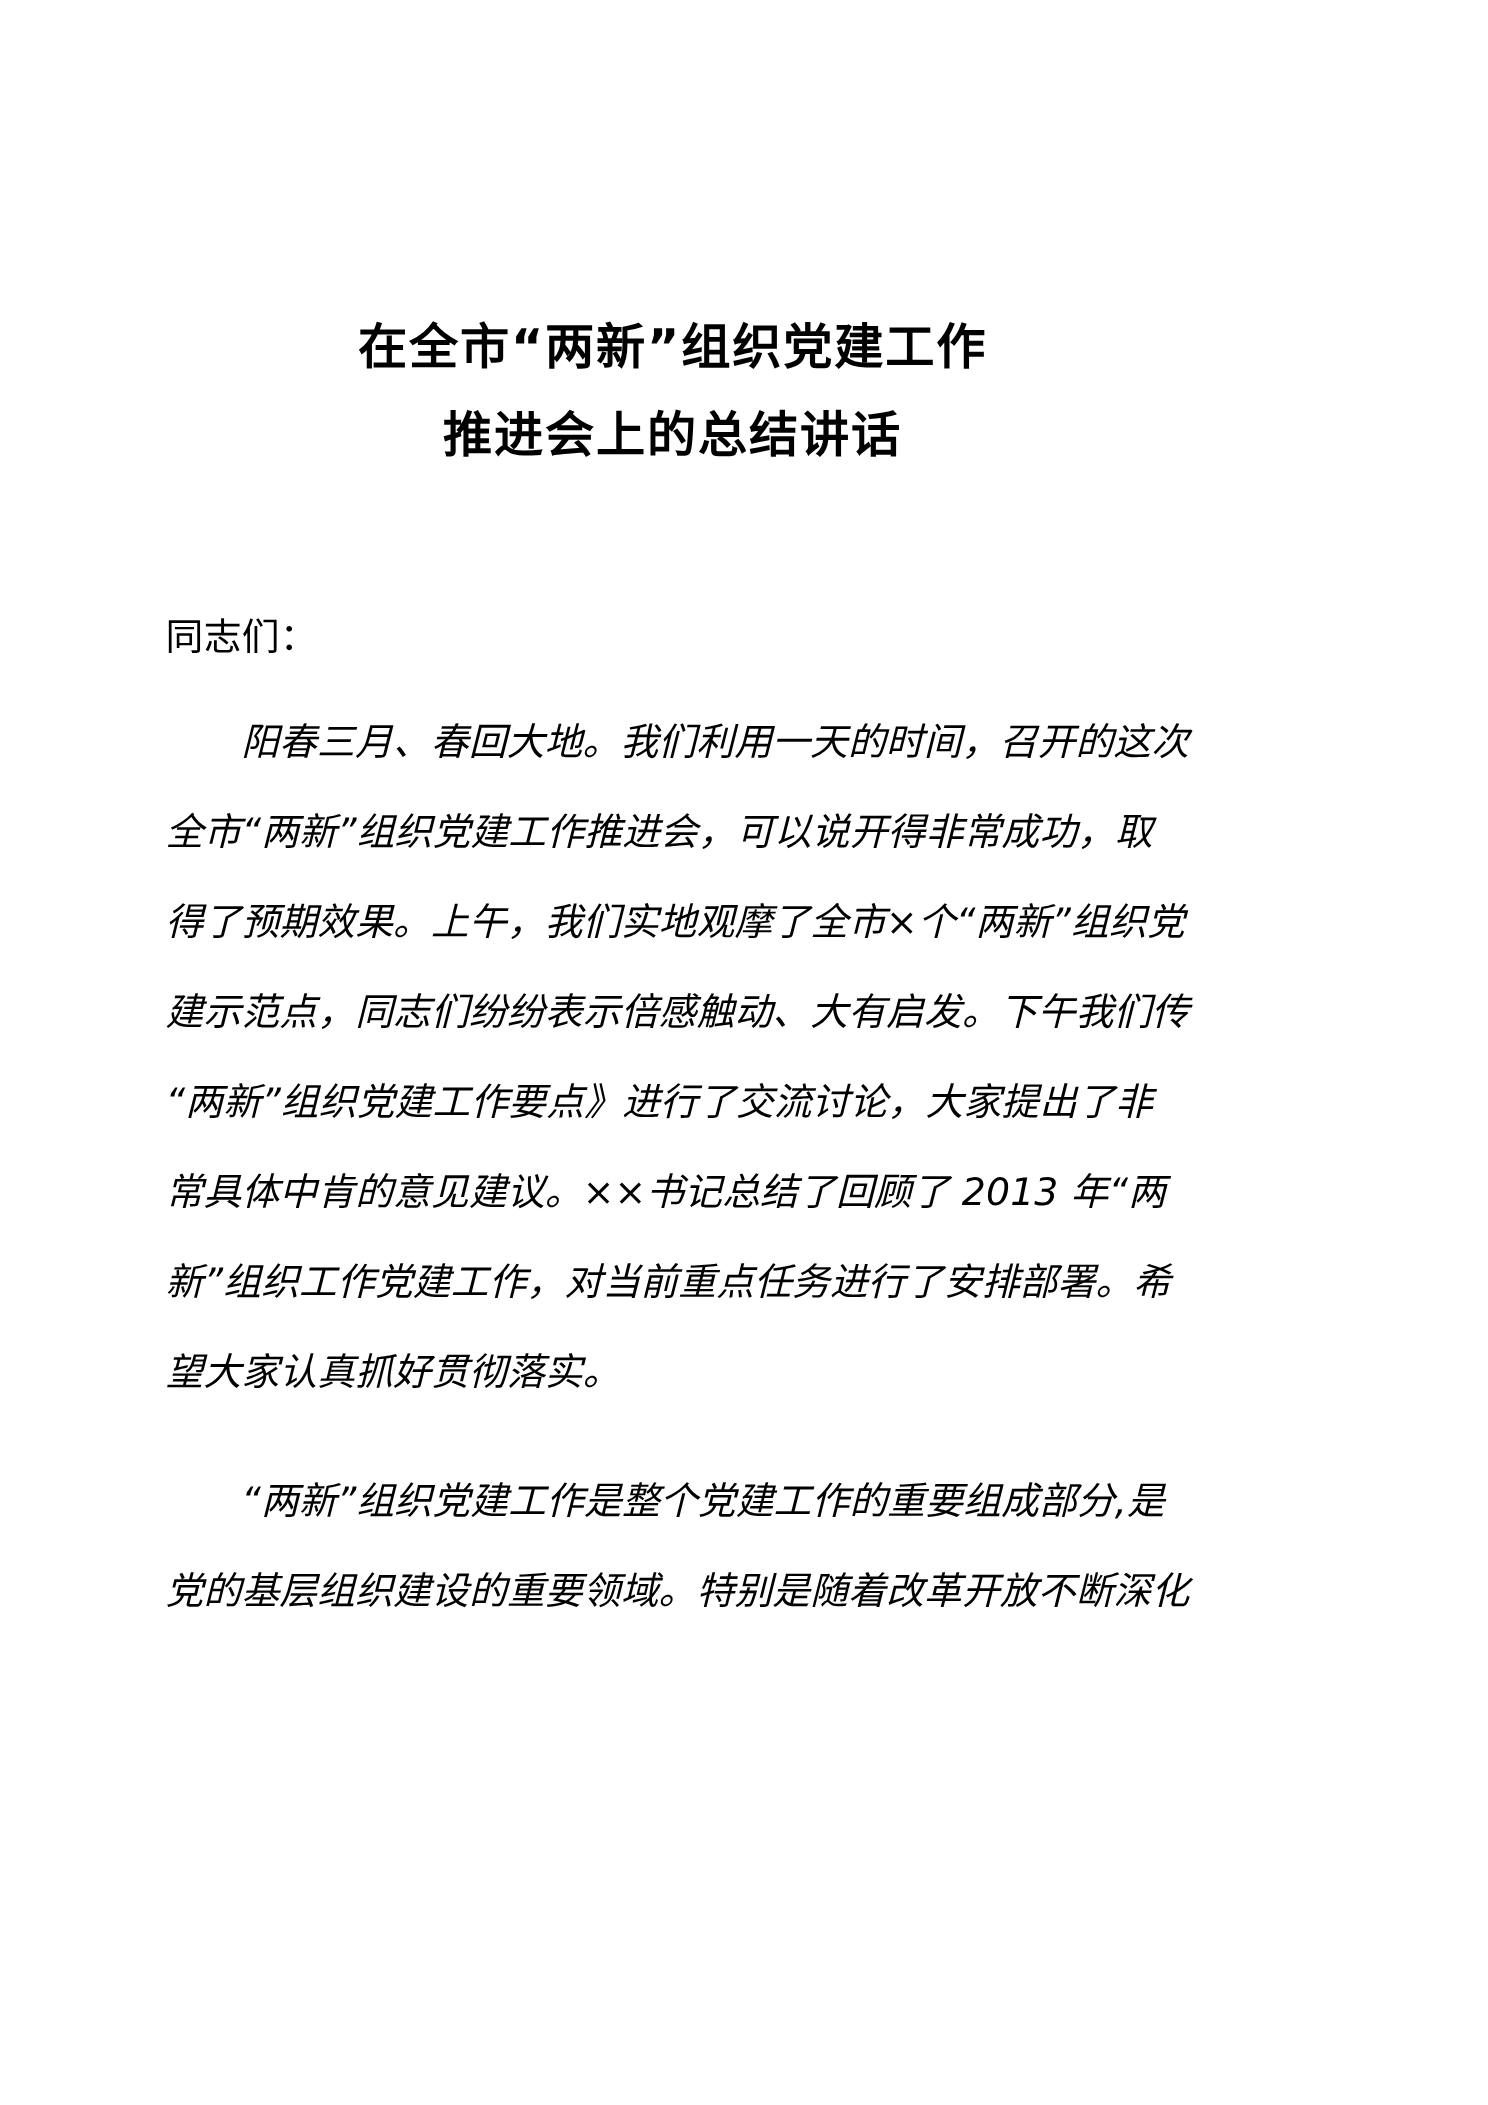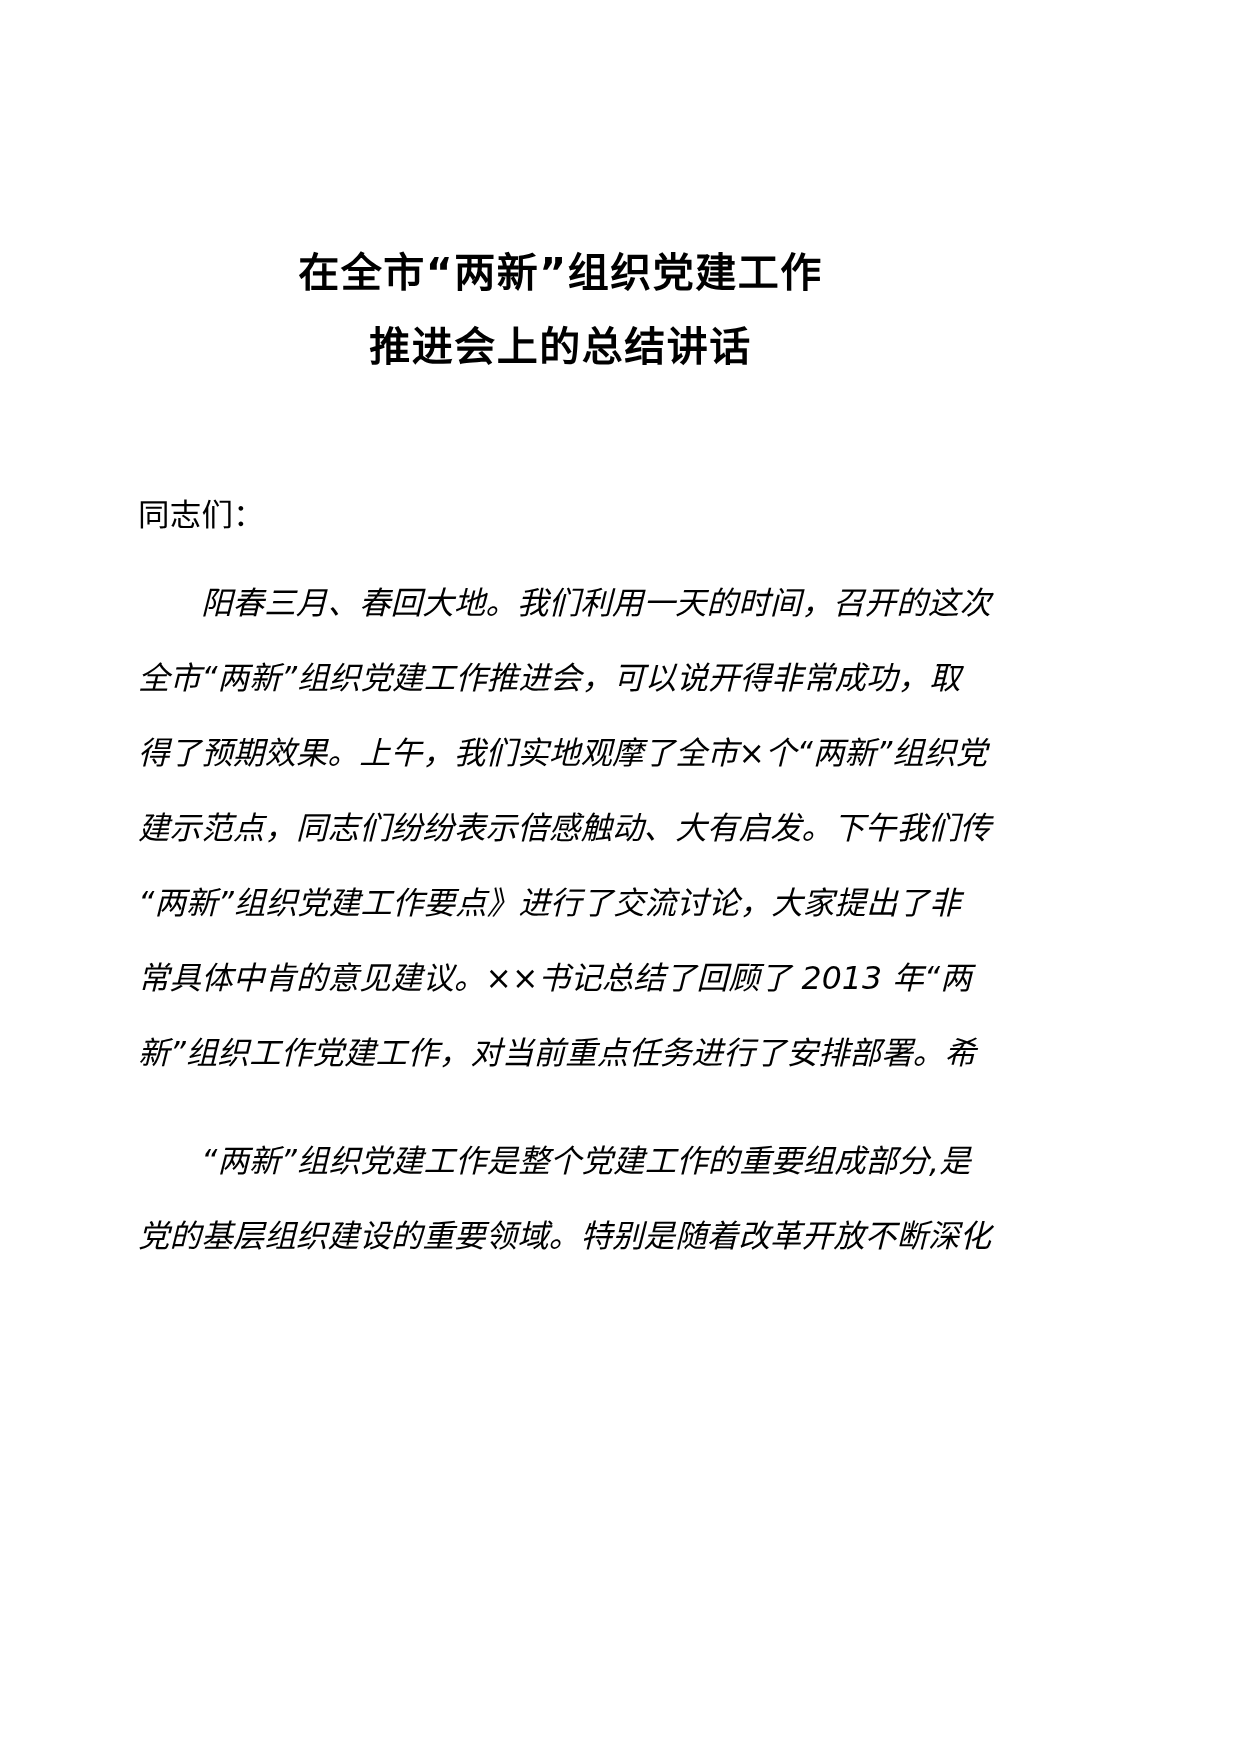--- a/index.html
+++ b/index.html
@@ -9,21 +9,21 @@
     background: #ffffff;
   }
   body {
     font-family: "DejaVu Sans", "Liberation Sans", sans-serif;
     color: #000000;
   }
   .page {
     position: relative;
     width: 1240px;
     height: 1482px;
-    margin: 0 auto;
+    margin: 16px auto;
     background: #ffffff;
     overflow: hidden;
     box-sizing: border-box;
   }
   .content {
     position: absolute;
     left: 138px;
     top: 0;
     width: 845px;
   }
@@ -43,21 +43,20 @@
     white-space: nowrap;
   }
   .salutation {
     margin: 0;
     padding-top: 108px;
     font-size: 31.5px;
     line-height: 48px;
     letter-spacing: 0.2px;
     text-align: justify;
     text-align-last: left;
-    font-family: Liberation Serif, serif;
   }
   .body-para {
     margin: 0;
     font-size: 31.5px;
     line-height: 75px;
     letter-spacing: 0.1px;
     text-align: justify;
     text-align-last: left;
     text-indent: 0;
   }
@@ -90,20 +89,21 @@
     <p class="salutation">同志们：</p>
 
     <p class="body-para first">
       <span class="line indent">阳春三月、春回大地。我们利用一天的时间，召开的这次</span>
       <span class="line">全市“两新”组织党建工作推进会，可以说开得非常成功，取</span>
       <span class="line">得了预期效果。上午，我们实地观摩了全市×个“两新”组织党</span>
       <span class="line">建示范点，同志们纷纷表示倍感触动、大有启发。下午我们传</span>
       <span class="line">“两新”组织党建工作要点》进行了交流讨论，大家提出了非</span>
       <span class="line">常具体中肯的意见建议。××书记总结了回顾了 2013 年“两</span>
       <span class="line">新”组织工作党建工作，对当前重点任务进行了安排部署。希</span>
+      <span class="line">望大家认真抓好贯彻落实。</span>
     </p>
 
     <p class="body-para second">
       <span class="line indent">“两新”组织党建工作是整个党建工作的重要组成部分,是</span>
       <span class="line">党的基层组织建设的重要领域。特别是随着改革开放不断深化</span>
     </p>
 
   </div>
 </div>
 

